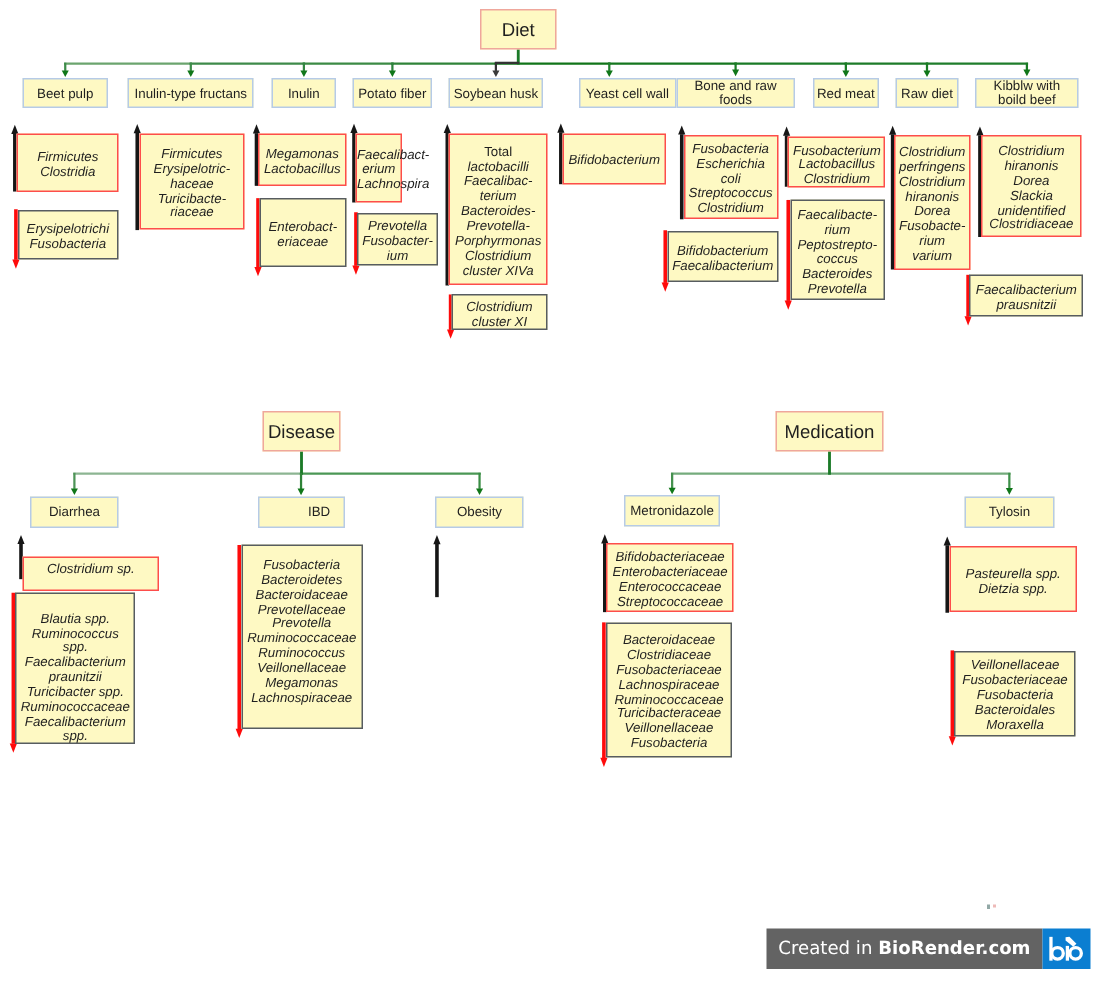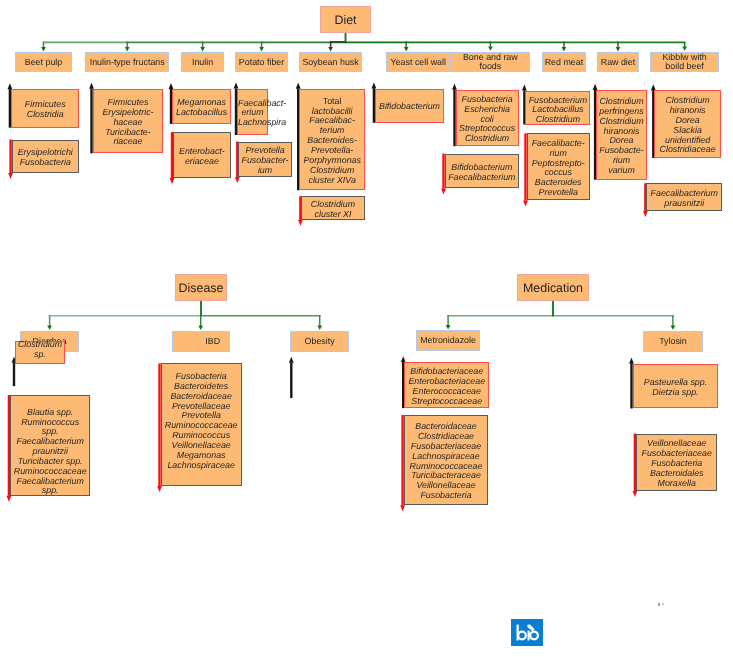--- a/index.html
+++ b/index.html
@@ -3,21 +3,21 @@
 <meta charset="utf-8">
 <title>Diet / Disease / Medication gut microbiota diagram</title>
 <style>
   html,body{margin:0;padding:0;background:#ffffff;}
   body{width:733px;height:657px;position:relative;overflow:hidden;
        font-family:"Liberation Sans", sans-serif;color:#1f1f1f;
        -webkit-font-smoothing:antialiased;text-rendering:geometricPrecision;}
   #stage{position:absolute;left:0;top:0;width:733px;height:657px;background:#fff;}
   svg#links{position:absolute;left:0;top:0;width:733px;height:657px;}
   .box{position:absolute;box-sizing:border-box;display:flex;align-items:center;
-       justify-content:center;text-align:center;background:#fdba74;}
+       justify-content:center;text-align:center;background:#fef9c3;}
   .box .txt{width:100%;display:block;}
   .root{border:1px solid #efa79c;font-size:12.4px;}
   .cat{border:1px solid #b6cbe7;font-size:8.9px;line-height:9.2px;}
   .taxa{font-style:italic;font-size:8.85px;line-height:9.85px;}
   .taxa .txt{position:relative;top:1.6px;}
   .taxa.up{border:1.3px solid #fd4d4b;}
   .taxa.down{border:1.3px solid #575c60;}
   .upr{font-style:normal;}
   .stray{position:absolute;opacity:.75;}
   #wm{position:absolute;display:flex;align-items:stretch;}
@@ -242,21 +242,21 @@
     </div>
 <div class="box taxa up" style="left:596.1px;top:89.9px;width:50.8px;height:89.8px;">
       <span class="txt"><span>Clostridium</span><br><span>perfringens</span><br><span>Clostridium</span><br><span>hiranonis</span><br><span>Dorea</span><br><span>Fusobacte-</span><br><span>rium</span><br><span>varium</span></span>
     </div>
 <div class="box taxa up" style="left:654.3px;top:90.4px;width:66.6px;height:67.6px;">
       <span class="txt"><span>Clostridium</span><br><span>hiranonis</span><br><span>Dorea</span><br><span>Slackia</span><br><span>unidentified</span><br><span>Clostridiaceae</span></span>
     </div>
 <div class="box taxa down" style="left:646.4px;top:183.2px;width:75.7px;height:27.7px;">
       <span class="txt"><span>Faecalibacterium</span><br><span>prausnitzii</span></span>
     </div>
-<div class="box taxa up" style="left:15.0px;top:341px;width:50px;height:23.4px;">
+<div class="box taxa up" style="left:15.0px;top:371px;width:91px;height:23.4px;">
       <span class="txt" style="top:-3.0px;"><span>Clostridium sp.</span></span>
     </div>
 <div class="box taxa down" style="left:9.9px;top:395.1px;width:80.6px;height:100.6px;align-items:flex-end;">
       <span class="txt"><span>Blautia spp.</span><br><span>Ruminococcus</span><br><span>spp.</span><br><span>Faecalibacterium</span><br><span>praunitzii</span><br><span>Turicibacter spp.</span><br><span>Ruminococcaceae</span><br><span>Faecalibacterium</span><br><span>spp.</span></span>
     </div>
 <div class="box taxa down" style="left:160.5px;top:363.4px;width:81.3px;height:122.5px;">
       <span class="txt" style="top:-3.4px;"><span>Fusobacteria</span><br><span>Bacteroidetes</span><br><span>Bacteroidaceae</span><br><span>Prevotellaceae</span><br><span>Prevotella</span><br><span>Ruminococcaceae</span><br><span>Ruminococcus</span><br><span>Veillonellaceae</span><br><span>Megamonas</span><br><span>Lachnospiraceae</span></span>
     </div>
 <div class="box taxa up" style="left:404.2px;top:362.3px;width:85.1px;height:45.8px;">
       <span class="txt"><span>Bifidobacteriaceae</span><br><span>Enterobacteriaceae</span><br><span>Enterococcaceae</span><br><span>Streptococcaceae</span></span>
@@ -264,20 +264,21 @@
 <div class="box taxa down" style="left:403.6px;top:414.9px;width:84.8px;height:90.3px;">
       <span class="txt"><span>Bacteroidaceae</span><br><span>Clostridiaceae</span><br><span>Fusobacteriaceae</span><br><span>Lachnospiraceae</span><br><span>Ruminococcaceae</span><br><span>Turicibacteraceae</span><br><span>Veillonellaceae</span><br><span>Fusobacteria</span></span>
     </div>
 <div class="box taxa up" style="left:632.5px;top:363.7px;width:85.9px;height:44.8px;">
       <span class="txt"><span>Pasteurella spp.</span><br><span>Dietzia spp.</span></span>
     </div>
 <div class="box taxa down" style="left:635.9px;top:433.6px;width:81.6px;height:57.3px;">
       <span class="txt"><span>Veillonellaceae</span><br><span>Fusobacteriaceae</span><br><span>Fusobacteria</span><br><span>Bacteroidales</span><br><span>Moraxella</span></span>
     </div>
 <div id="wm" style="left:511.2px;top:618.6px;width:215.6px;height:27.8px;">
+  <div class="bar"><span>Created in </span><b>BioRender.com</b></div>
   <div class="logo" style="width:32.1px;">
         <svg class="biosvg" viewBox="0 0 84 62">
           <rect x="2" y="2" width="8" height="58" fill="#fff"></rect>
           <circle cx="22" cy="42" r="14" fill="none" stroke="#fff" stroke-width="8"></circle>
           <rect x="42" y="24" width="8" height="36" fill="#fff"></rect>
           <path d="M 41.5 3 L 51 2 L 68 19 L 60.5 26 L 41.5 11 z" fill="#fff"></path>
           <circle cx="66" cy="42" r="14" fill="none" stroke="#fff" stroke-width="8"></circle>
         </svg>
       </div>
 </div>

